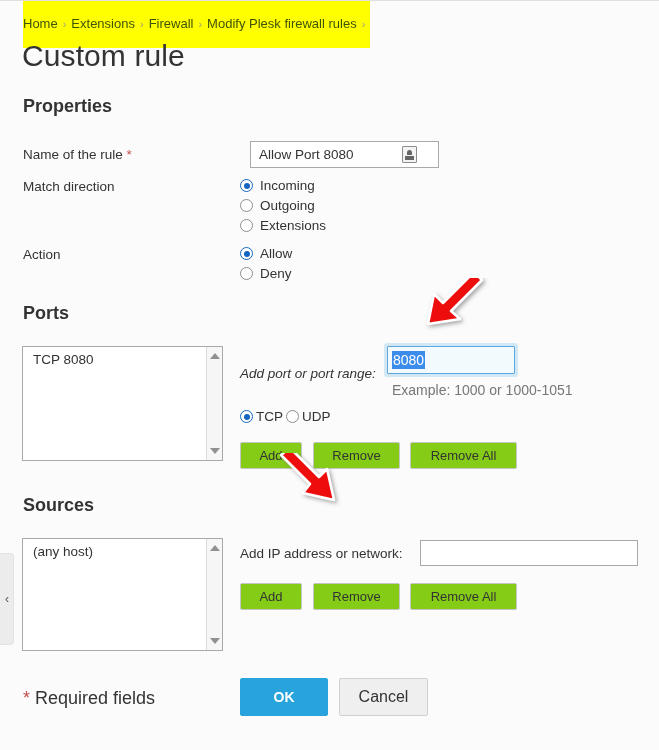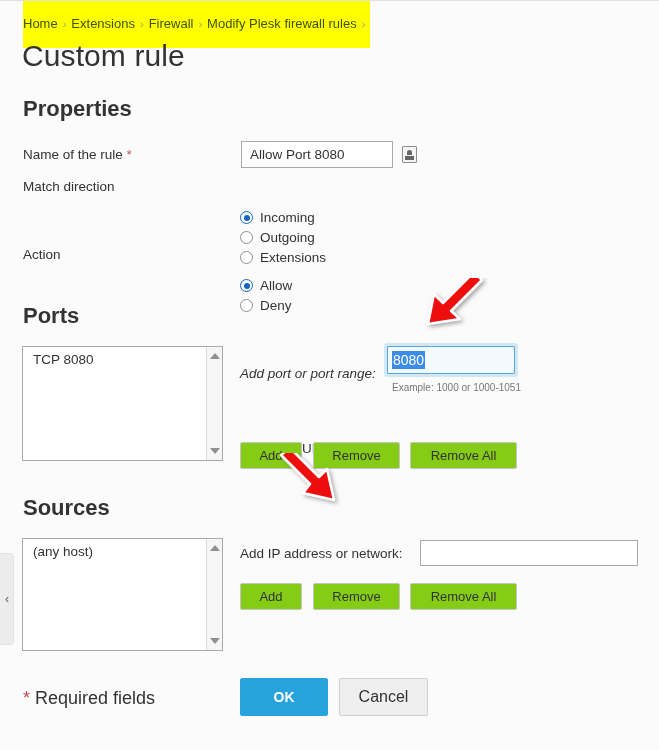--- a/index.html
+++ b/index.html
@@ -67,21 +67,21 @@
     position: absolute;
     left: 22px;
     top: 38px;
     font-size: 30px;
     font-weight: 400;
     color: #333333;
     letter-spacing: 0.1px;
   }
   .section-title {
     position: absolute;
-    font-size: 22px;
+    font-size: 18px;
     font-weight: bold;
     color: #333333;
   }
   #props-title { left: 23px; top: 95px; }
   #ports-title { left: 23px; top: 302px; }
   #sources-title { left: 23px; top: 494px; }
 
   
   .lbl {
     position: absolute;
@@ -102,21 +102,21 @@
     color: #333;
     padding: 0 8px;
     outline: none;
   }
   #rule-name-wrap {
     position: absolute;
     left: 240px; top: 140px;
     width: 182px; height: 27px;
   }
   #rule-name-wrap .tinput {
-    left: 1px; top: 0; width: 152px; height: 27px;
+    left: 10px; top: 0; width: 189px; height: 27px;
   }
   .autofill-icon {
     position: absolute;
     right: 5px; top: 5px;
     width: 15px; height: 17px;
     border: 1px solid #8c8c8c;
     background: #f4f4f4;
     border-radius: 1px;
   }
   .autofill-icon::before {
@@ -156,41 +156,40 @@
   }
   #port-input .sel {
     background: #3b8ceb;
     color: #ffffff;
     padding: 1px 1px;
     font-size: 14px;
     font-family: "Liberation Sans", sans-serif;
   }
   .hint {
     position: absolute;
-    font-size: 10px;
+    font-size: 14px;
     color: #777777;
     white-space: nowrap;
   }
   #port-hint { left: 392px; top: 381px; }
 
   #ip-input {
     position: absolute;
     left: 420px; top: 539px;
     width: 218px; height: 26px;
     border: 1px solid #a9a9a9;
     background: #ffffff;
   }
 
   
   .radio-row {
     position: absolute;
     display: flex;
     align-items: center;
     white-space: nowrap;
-    margin-top: 32px;
   }
   .radio {
     width: 13px; height: 13px;
     border-radius: 50%;
     border: 1px solid #8e8e8e;
     background: #fff;
     display: inline-block;
     position: relative;
     flex: 0 0 auto;
   }

